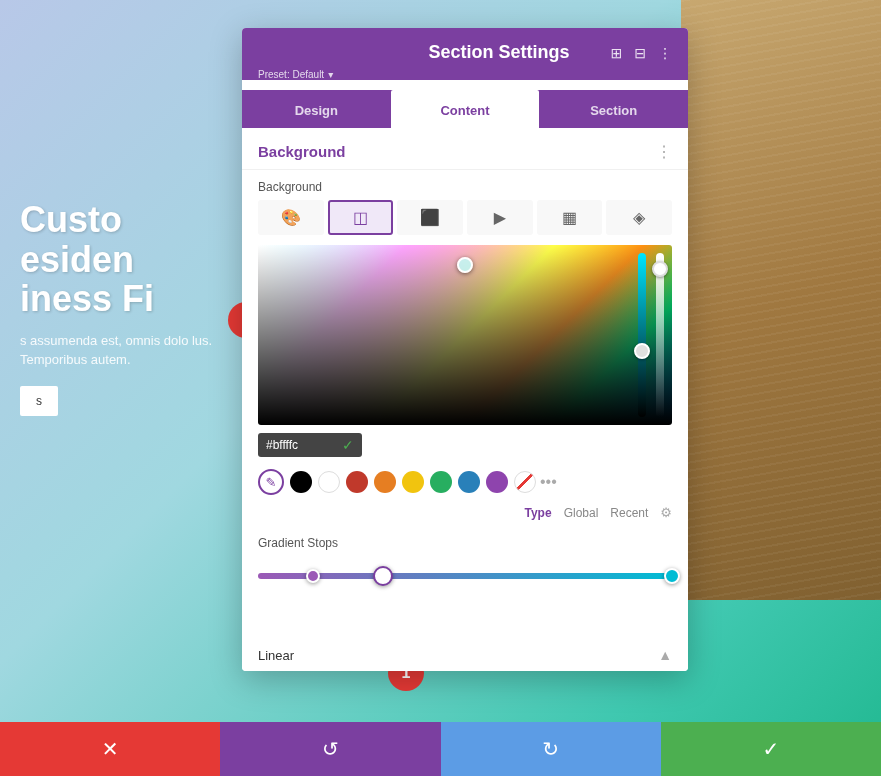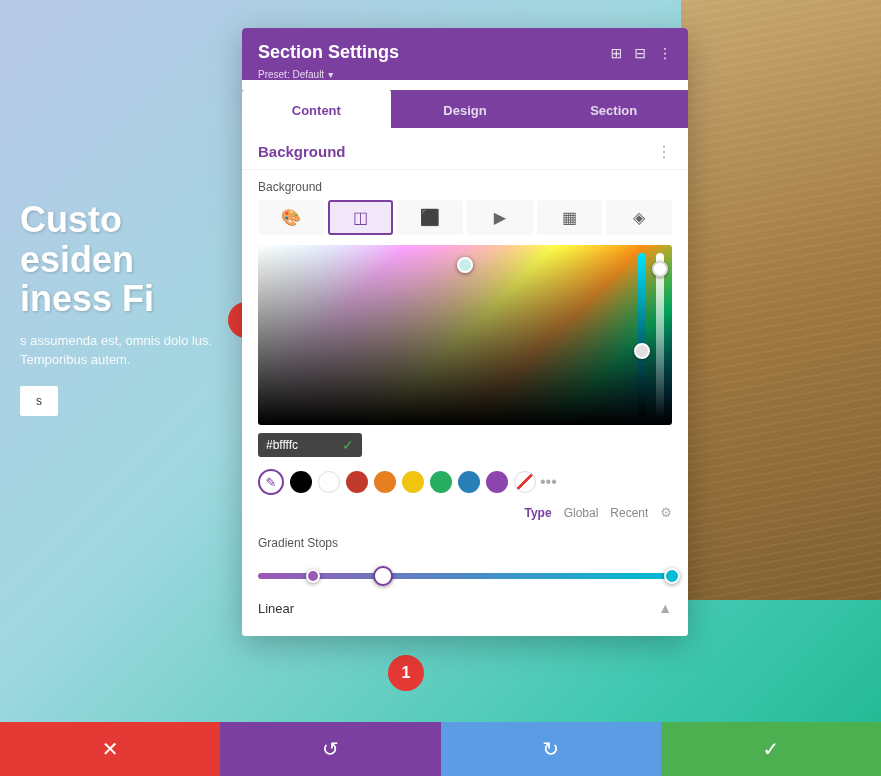--- a/index.html
+++ b/index.html
@@ -115,22 +115,23 @@
     }
 
     
     .panel-header {
       background: #7b3fa0;
       padding: 14px 16px 0;
     }
     .panel-header-top {
       display: flex;
       align-items: center;
-      justify-content: space-between;
+      justify-content: flex-end;
       margin-bottom: 6px;
+      gap: 41px;
     }
     .panel-title {
       color: white;
       font-size: 18px;
       font-weight: 700;
     }
     .panel-header-icons {
       display: flex;
       gap: 12px;
       align-items: center;
@@ -449,26 +450,27 @@
     }
 
     
     .gradient-type-label {
       padding: 6px 16px 4px;
       font-size: 12px;
       color: #555;
       font-weight: 500;
     }
     .gradient-type-value {
-      padding: 4px 16px 20px;
+      padding: 4px 16px 8px;
       font-size: 13px;
       color: #333;
       display: flex;
       align-items: center;
       justify-content: space-between;
+      margin-top: 47px;
     }
     .gradient-type-value span.arrow {
       color: #aaa;
       font-size: 14px;
     }
 
     
     .bottom-toolbar {
       position: absolute;
       bottom: 0;
@@ -528,25 +530,25 @@
         <span class="panel-icon">⋮</span>
       </div>
     </div>
     <div class="panel-preset">
       <span>Preset: Default</span>
       <span>▾</span>
     </div>
   </div>
 
   <div class="panel-tabs">
+    <div class="tab">
+      <span>Design</span>
+    </div>
     <div class="tab active">
       <span>Content</span>
-    </div>
-    <div class="tab">
-      <span>Design</span>
     </div>
     <div class="tab">
       <span>Section</span>
     </div>
   </div>
 
   <div class="panel-body">
 
     <div class="section-header">
       <span class="section-title">Background</span>

